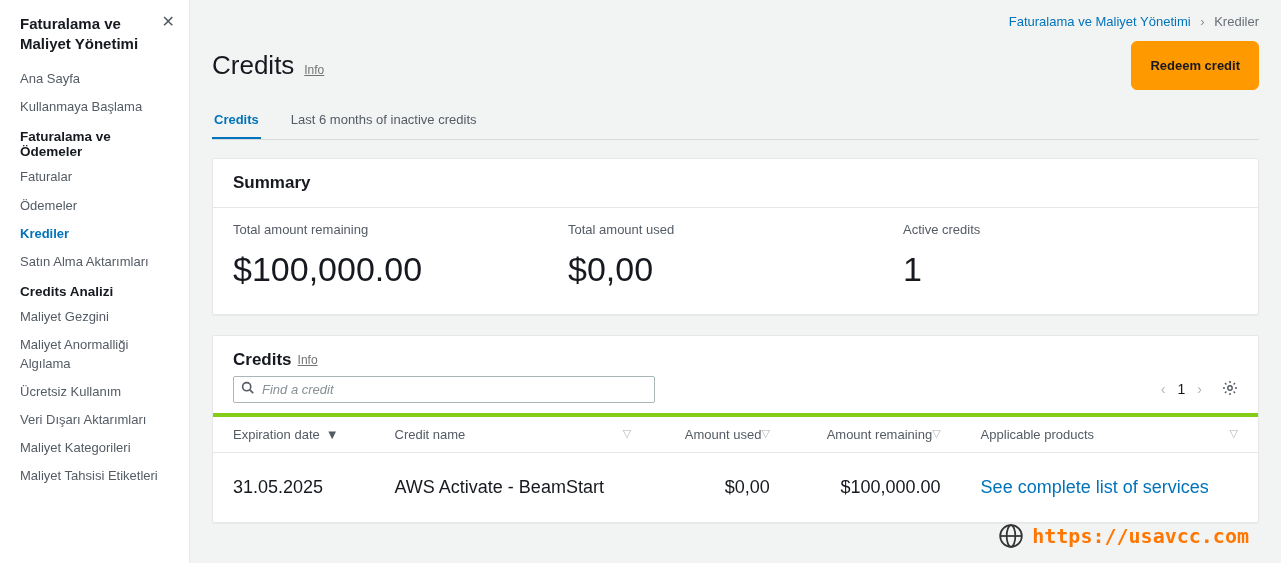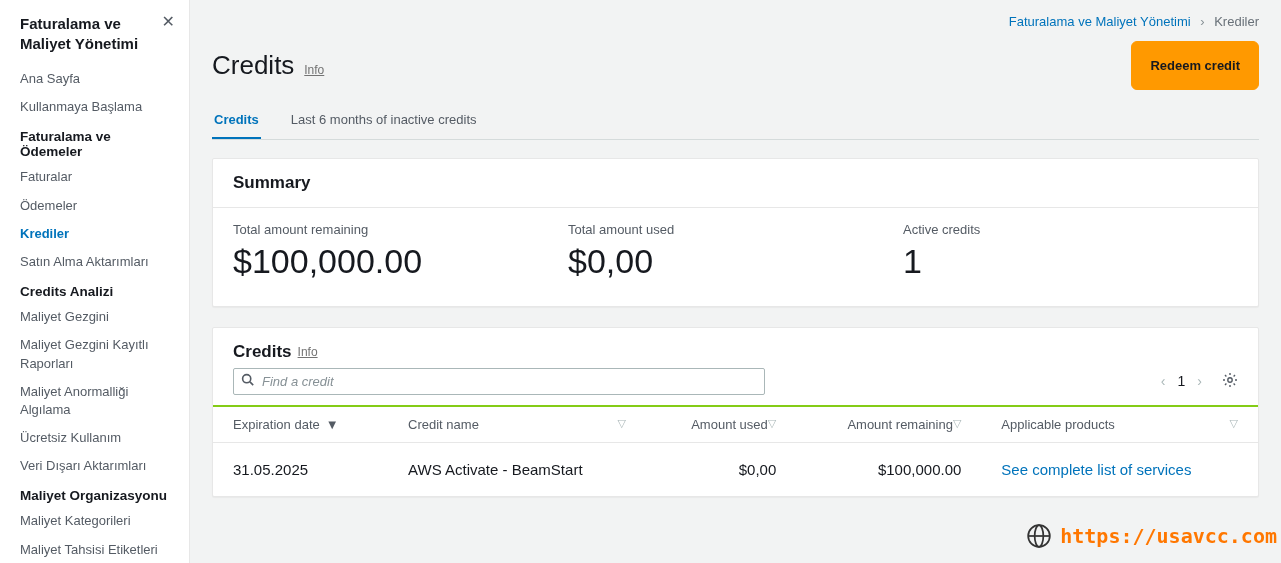--- a/index.html
+++ b/index.html
@@ -24,44 +24,44 @@
 
 .tabs { border-bottom: 1px solid #d5dbdb; display: flex; gap: 28px; margin-bottom: 18px; }
 .tab { padding: 10px 2px; font-size: 13px; color: #545b64; cursor: pointer; border-bottom: 2px solid transparent; font-weight: 700; }
 .tab.active { color: #0073bb; border-bottom-color: #0073bb; }
 .tab:not(.active) { font-weight: 400; }
 
 .panel { background: #fff; border: 1px solid #e7e7e7; border-radius: 2px; margin-bottom: 20px; box-shadow: 0 1px 1px rgba(0,0,0,0.04); }
 .panel-header { padding: 14px 20px; border-bottom: 1px solid #e7e7e7; font-size: 17px; font-weight: 700; }
 .summary-body { display: flex; padding: 14px 20px 24px 20px; }
 .summary-col { flex: 1; }
-.summary-label { font-size: 13px; color: #545b64; margin-bottom: 4px; }
+.summary-label { font-size: 13px; color: #545b64; margin-bottom: 12px; }
 .summary-value { font-size: 34px; font-weight: 400; color: #16191f; line-height: 1.2; }
 
 .credits-panel .panel-header { display: flex; align-items: center; border-bottom: none; padding-bottom: 6px; }
 .credits-title { font-size: 17px; font-weight: 700; }
 .toolbar { display: flex; align-items: center; justify-content: space-between; padding: 0 20px 10px 20px; }
-.search-box { position: relative; width: 532px; }
+.search-box { position: relative; width: 422px; }
 .search-box input { width: 100%; padding: 5px 8px 5px 28px; border: 1px solid #aab7b8; border-radius: 2px; font-size: 13px; color: #545b64; }
 .search-box input::placeholder { color: #879196; font-style: italic; }
 .search-box .mag { position: absolute; left: 8px; top: 50%; transform: translateY(-50%); color: #545b64; font-size: 13px; }
 .pager { display: flex; align-items: center; gap: 12px; color: #687078; }
 .pager .pnum { color: #16191f; }
 .pager .arrow { cursor: pointer; color: #aab7b8; font-size: 14px; }
 .gear { width: 16px; height: 16px; cursor: pointer; }
 
 table.data { width: 100%; border-collapse: collapse; }
-table.data th { text-align: left; font-size: 13px; font-weight: 400; color: #545b64; padding: 10px 20px; border-top: 2px solid #84cc16; border-bottom: 1px solid #e7e7e7; position: relative; }
+table.data th { text-align: left; font-size: 13px; font-weight: 400; color: #545b64; padding: 10px 20px; border-top: 4px solid #84cc16; border-bottom: 1px solid #e7e7e7; position: relative; }
 table.data th.right, table.data td.right { text-align: right; }
-table.data td { padding: 18px 20px; font-size: 15px; color: #16191f; }
+table.data td { padding: 24px 20px; font-size: 18px; color: #16191f; }
 table.data td a { color: #0073bb; text-decoration: none; }
 .sort-caret { display: inline-block; margin-left: 6px; color: #545b64; }
 .filter-caret { float: right; color: #aab7b8; font-size: 11px; }
 
-.watermark { position: fixed; right: 4px; bottom: 14px; display: flex; align-items: center; gap: 8px; font-family: monospace; font-size: 20px; font-weight: 700; color: #ff7700; }
+.watermark { position: fixed; right: 32px; bottom: 14px; display: flex; align-items: center; gap: 8px; font-family: monospace; font-size: 20px; font-weight: 700; color: #ff7700; }
 .watermark svg { stroke: #333; }
 </style>
 </head>
 <body>
 
 <div class="layout">
   <aside class="sidebar">
     <div class="sidebar-header">
       <div class="sidebar-title">Faturalama ve Maliyet Yönetimi</div>
       <span class="close-x">✕</span>
@@ -69,25 +69,23 @@
     <div id="sidebar-nav">
         <a class="nav-item" href="#">Ana Sayfa</a>
         <a class="nav-item" href="#">Kullanmaya Başlama</a>
         <div class="nav-section">Faturalama ve Ödemeler</div>
         <a class="nav-item" href="#">Faturalar</a>
         <a class="nav-item" href="#">Ödemeler</a>
         <a class="nav-item active" href="#">Krediler</a>
         <a class="nav-item" href="#">Satın Alma Aktarımları</a>
         <div class="nav-section">Credits Analizi</div>
         <a class="nav-item" href="#">Maliyet Gezgini</a>
-        <a class="nav-item" href="#">Maliyet Gezgini Kayıtlı Raporları</a>
         <a class="nav-item" href="#">Maliyet Anormalliği Algılama</a>
         <a class="nav-item" href="#">Ücretsiz Kullanım</a>
         <a class="nav-item" href="#">Veri Dışarı Aktarımları</a>
-        <div class="nav-section">Maliyet Organizasyonu</div>
         <a class="nav-item" href="#">Maliyet Kategorileri</a>
         <a class="nav-item" href="#">Maliyet Tahsisi Etiketleri</a>
       </div>
   </aside>
 
   <main class="main">
     <div class="breadcrumb">
       <a href="#">Faturalama ve Maliyet Yönetimi</a>
       <span class="sep">›</span>
       <span>Krediler</span>

